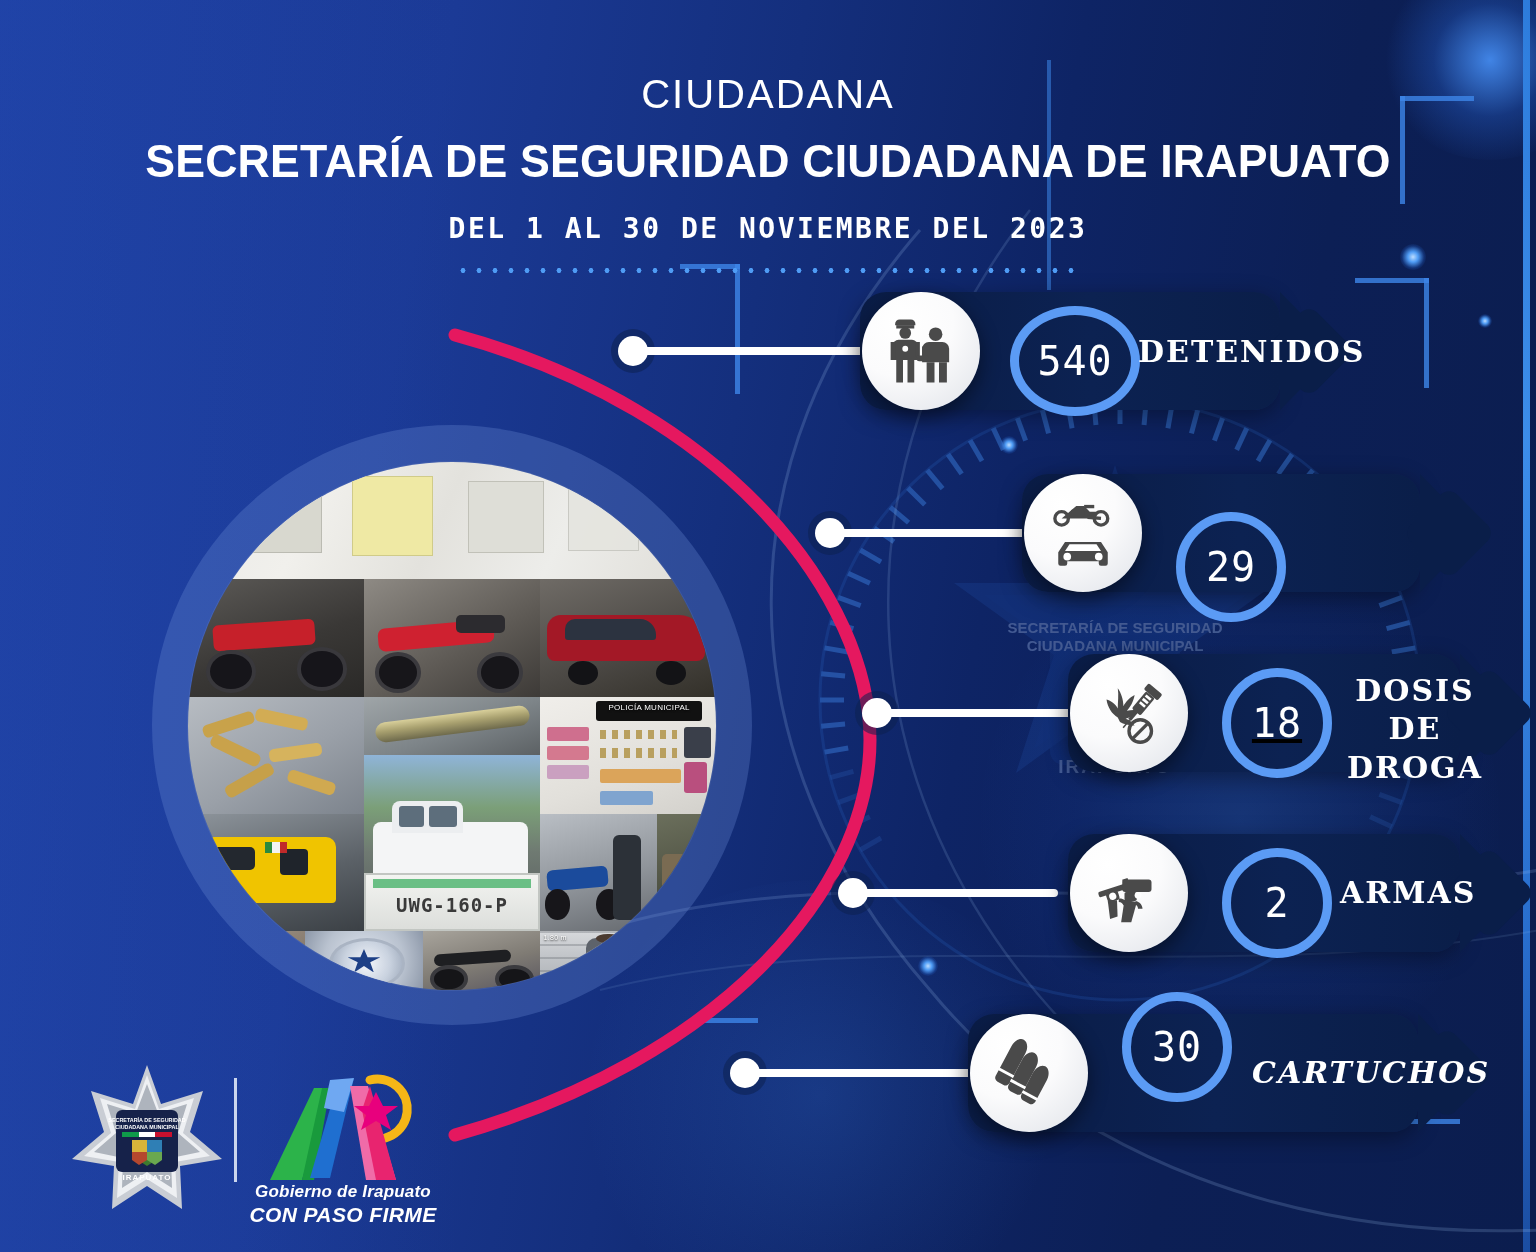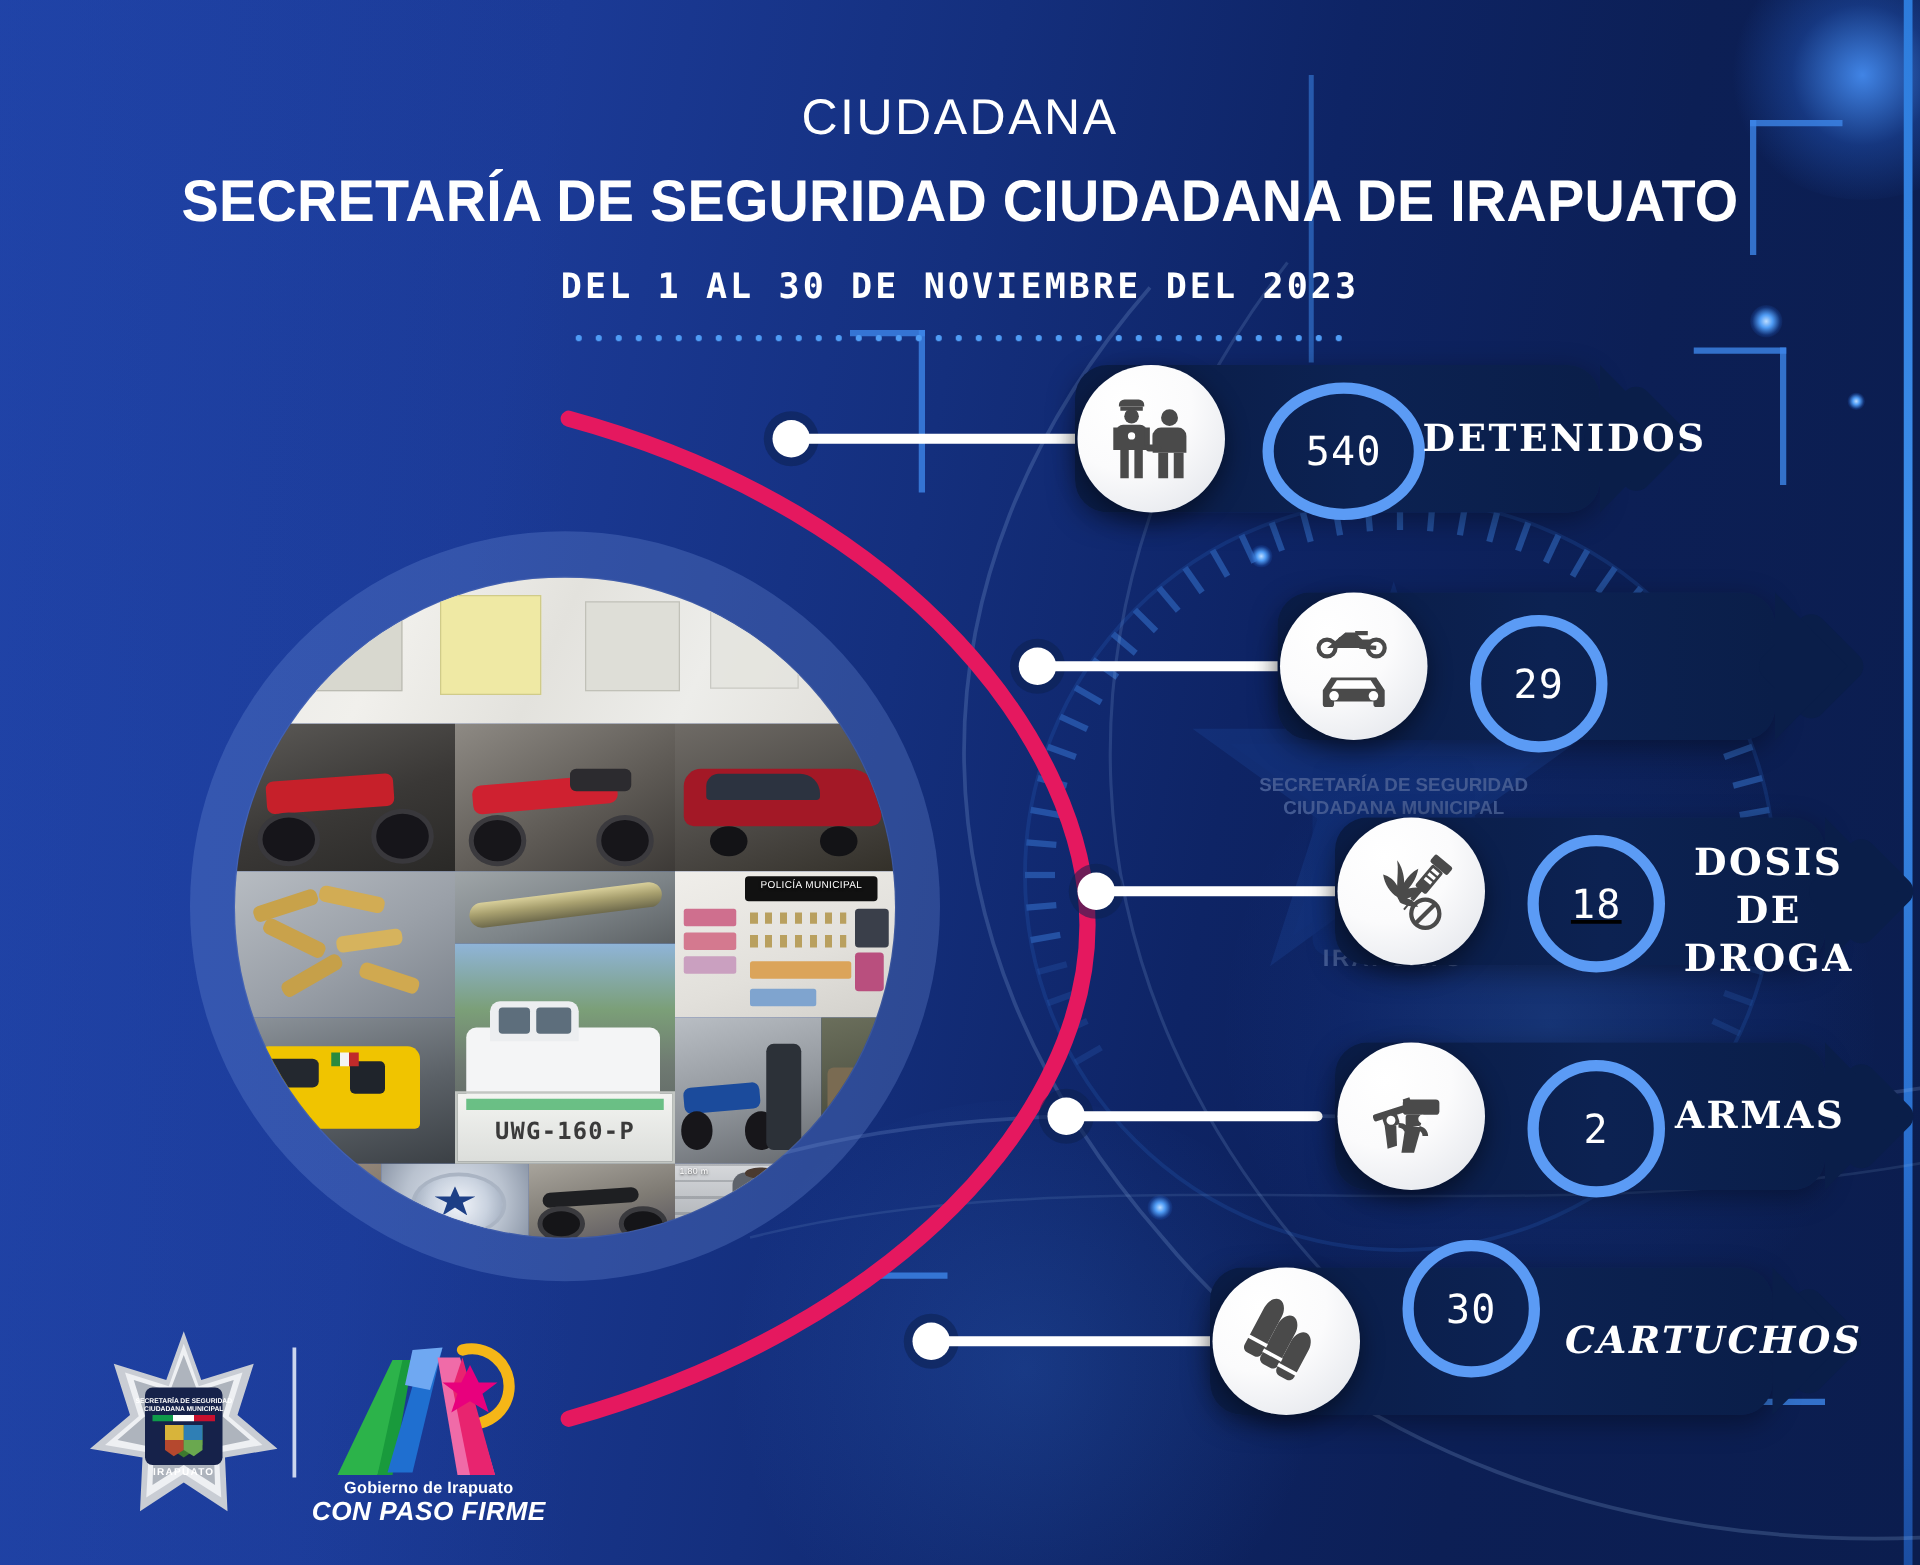--- a/index.html
+++ b/index.html
@@ -71,37 +71,37 @@
   .band .tipfix{position:absolute;right:-62px;top:26px;width:66px;height:66px;border-radius:12px;
     background:#0a1e49;transform:rotate(45deg);}
 
   .iconC{position:absolute;width:118px;height:118px;border-radius:50%;
     background:radial-gradient(circle at 32% 26%,#ffffff 0%,#fbfbfc 45%,#dfe2e8 100%);
     box-shadow:0 7px 20px rgba(0,0,0,.45);display:flex;align-items:center;justify-content:center;}
   .iconC svg{width:72px;height:72px;fill:#4a4a4a;}
 
   .numC{position:absolute;width:92px;height:92px;border-radius:50%;
     border:9px solid #5b9bf5;display:flex;align-items:center;justify-content:center;}
-  .numC span{font-family:"DejaVu Sans Mono",monospace;font-size:32px;color:#fff;font-weight:400;
+  .numC span{font-family:"DejaVu Sans Mono",monospace;font-size:40px;color:#fff;font-weight:400;
     letter-spacing:1px;line-height:1;}
 
   .lab{position:absolute;color:#fff;font-family:"DejaVu Serif",serif;font-weight:700;
     font-size:30px;letter-spacing:2px;line-height:1.28;}
 
   
   .conn{position:absolute;height:8px;background:#fff;border-radius:4px;}
   .cdot{position:absolute;width:30px;height:30px;border-radius:50%;background:#fff;
     box-shadow:0 0 0 7px rgba(13,32,80,.55);}
 
   
   .badgeStar{position:absolute;left:72px;top:1062px;width:150px;height:150px;}
   .divider{position:absolute;left:234px;top:1078px;width:3px;height:104px;background:#dfe7f7;opacity:.9;}
   .govLogo{position:absolute;left:258px;top:1058px;width:160px;height:165px;}
   .govText{position:absolute;left:248px;top:1182px;width:190px;text-align:center;color:#fff;}
-  .govText .t1{font-size:13px;font-weight:700;letter-spacing:.2px;}
+  .govText .t1{font-size:17px;font-style:italic;font-weight:700;letter-spacing:.2px;}
   .govText .t2{font-size:21px;font-style:italic;font-weight:700;letter-spacing:.4px;margin-top:1px;}
 </style>
 </head>
 <body>
 
 <div id="stage">
 
   <div class="edgeFadeLeft"></div>
   <div class="bgGlowTop"></div>
   <div class="rightStripe"></div>
@@ -395,21 +395,21 @@
       <rect x="21" y="11" width="12" height="7" rx="2"></rect>
       <path d="M33 7h9v3h-9z"></path>
       <path d="M36 18 L48 19" stroke="#4a4a4a" stroke-width="3"></path>
 
       <path d="M16 40h32l6 9v10a2 2 0 0 1-2 2h-4a2 2 0 0 1-2-2v-2H18v2a2 2 0 0 1-2 2h-4a2 2 0 0 1-2-2V49z"></path>
       <path d="M20 42h24l4 6H16z" fill="#fff"></path>
       <circle cx="18" cy="53" r="3.4" fill="#fff"></circle>
       <circle cx="46" cy="53" r="3.4" fill="#fff"></circle>
     </svg>
   </div>
-  <div class="numC" style="left:1176px;top:492px;">
+  <div class="numC" style="left:1176px;top:512px;">
     <span>29</span>
   </div>
 
   <div class="cdot" style="left:862px;top:698px;"></div>
   <div class="conn" style="left:885px;top:709px;width:200px;"></div>
   <div class="band" style="left:1068px;top:654px;width:392px;">
     <div class="tipfix"></div>
   </div>
   <div class="iconC" style="left:1070px;top:654px;">
     <svg viewBox="0 0 64 64" aria-hidden="true">

